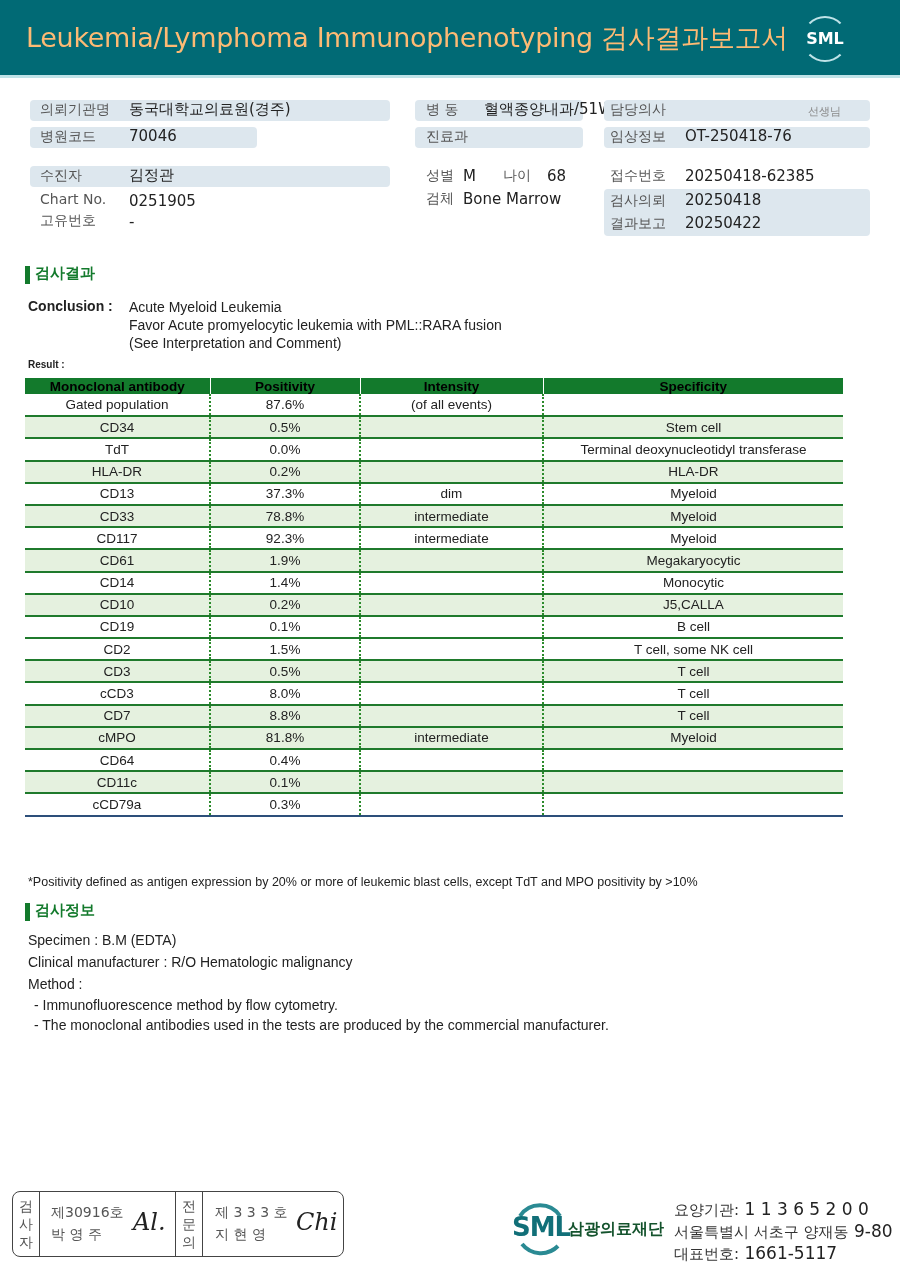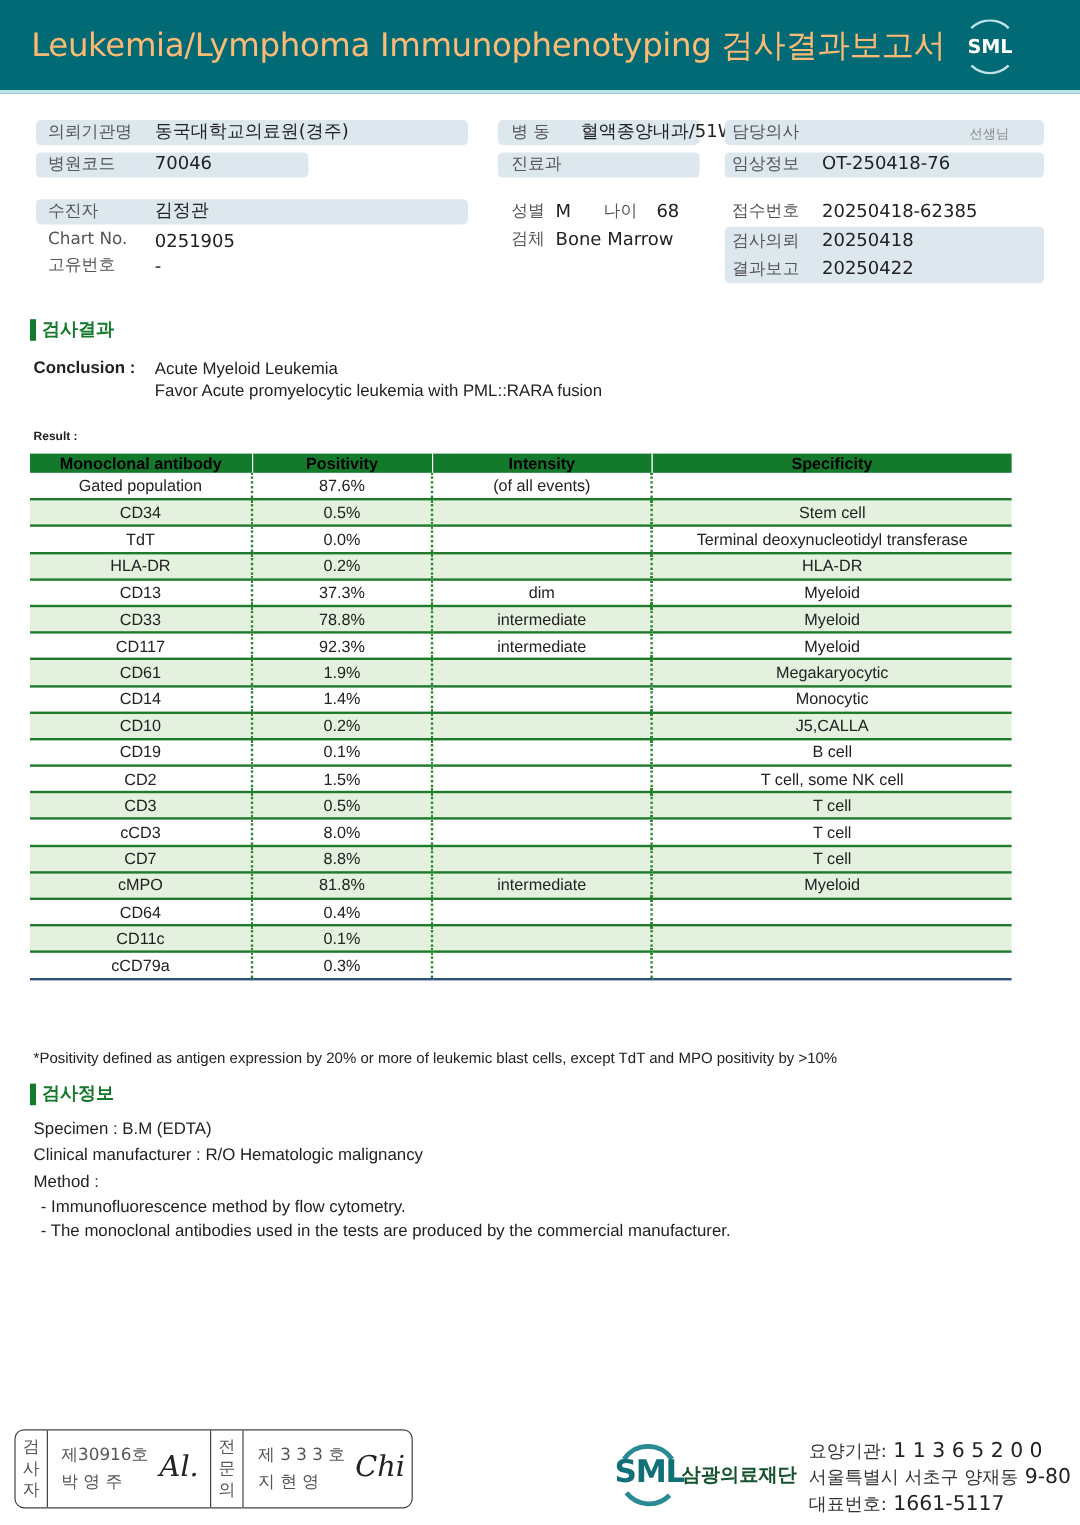--- a/index.html
+++ b/index.html
@@ -4,21 +4,21 @@
 <style>
 *{box-sizing:border-box;margin:0;padding:0}
 body{width:900px;height:1271px;background:#fff;font-family:"Liberation Sans","DejaVu Sans",sans-serif;color:#222;position:relative;overflow:hidden}
 .header{position:absolute;left:0;top:0;width:900px;height:78px;background:#016a75;border-bottom:3px solid #bfe3e8}
 .header .title{position:absolute;left:26px;top:20px;color:#fdba74;font-size:27px;font-family:"DejaVu Sans",sans-serif;letter-spacing:-0.3px}
 .header .logo{position:absolute;left:802px;top:16px;width:46px;height:46px;border-radius:50%;border:2px solid #bfe3e8;border-left-color:transparent;border-right-color:transparent;color:#fff;font-weight:bold;font-size:16px;text-align:center;line-height:42px;font-family:"DejaVu Sans",sans-serif}
 .box{position:absolute;background:#dde7ee;border-radius:4px;height:21px}
 .lbl{position:absolute;font-size:14px;color:#555;font-family:"DejaVu Sans",sans-serif}
 .val{position:absolute;font-size:15px;color:#222;font-family:"DejaVu Sans",sans-serif}
 .sm{font-size:11px;color:#888}
-.sec{position:absolute;left:25px;font-size:15px;font-weight:bold;color:#137a2c;font-family:Liberation Serif, serif;border-left:5px solid #137a2c;padding-left:5px;line-height:18px}
+.sec{position:absolute;left:25px;font-size:15px;font-weight:bold;color:#137a2c;font-family:Liberation Mono, monospace;border-left:5px solid #137a2c;padding-left:5px;line-height:18px}
 .concl{position:absolute;left:28px;top:298px;font-size:14px}
 .concl .k{position:absolute;left:0;top:0;font-weight:bold;white-space:nowrap}
 .concl .v{position:absolute;left:101px;top:0;line-height:18px;white-space:nowrap}
 table{position:absolute;left:25px;top:378px;width:818px;border-collapse:collapse;font-size:13.5px}
 th{background:#137a2c;color:#000000;font-weight:bold;height:16px;border-right:1px solid #fff;font-size:13.5px}
 td{height:22.2px;text-align:center;border-bottom:2px solid #1f7a2c;border-right:2px dotted #2b8a2b;padding:0}
 td:last-child,th:last-child{border-right:none}
 tr.alt td{background:#e5f1df}
 tr:last-child td{border-bottom:2px solid #2d4f7a}
 .note{position:absolute;left:28px;top:875px;font-size:12.5px;white-space:nowrap}
@@ -85,20 +85,21 @@
 <span class="val" style="left:685px;top:191px">20250418</span>
 <span class="lbl" style="left:610px;top:215px">결과보고</span>
 <span class="val" style="left:685px;top:214px">20250422</span>
 
 <div class="sec" style="top:266px">검사결과</div>
 <div class="concl">
   <span class="k">Conclusion :</span>
   <div class="v">
     <div>Acute Myeloid Leukemia</div>
     <div>Favor Acute promyelocytic leukemia with PML::RARA fusion</div>
+    <div>(See Interpretation and Comment)</div>
   </div>
 </div>
 <div style="position:absolute;left:28px;top:359px;font-size:10px;font-weight:bold">Result :</div>
 
 <table>
   <thead>
       <tr>
     <th style="width:185px">Monoclonal antibody</th>
     <th style="width:150px">Positivity</th>
     <th style="width:183px">Intensity</th>

